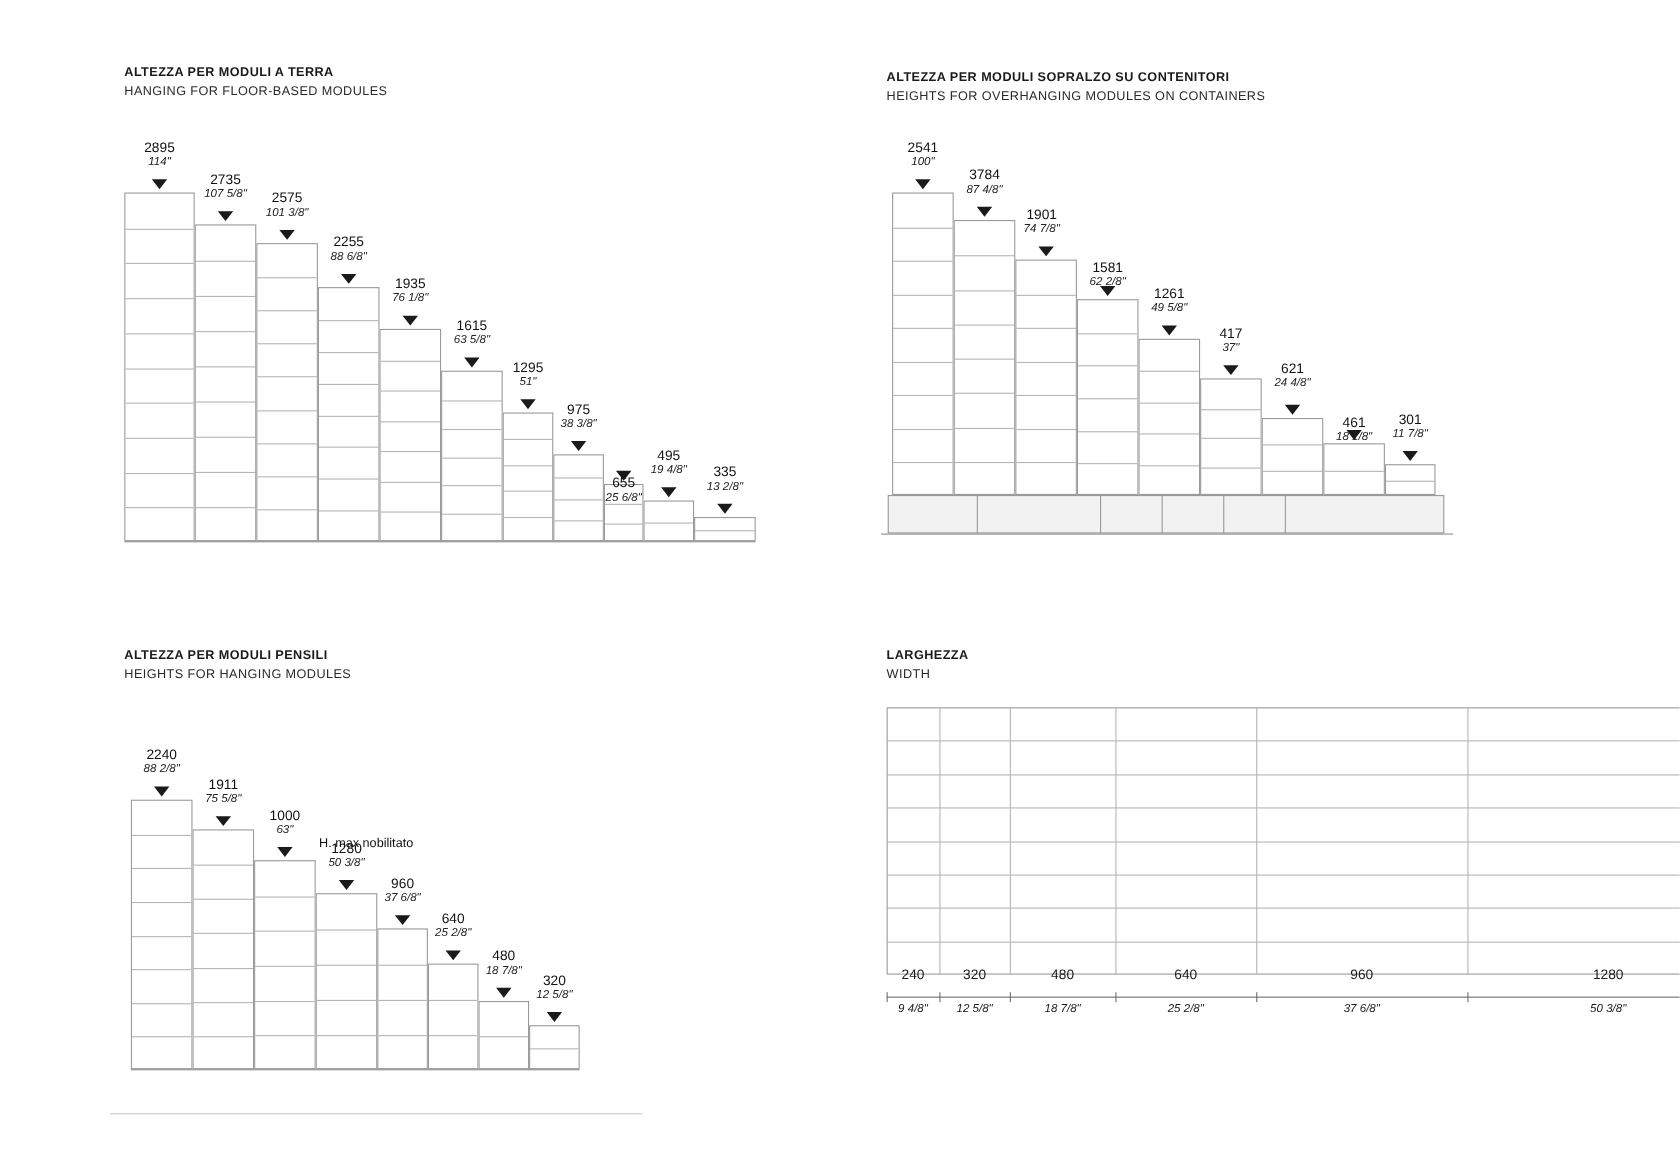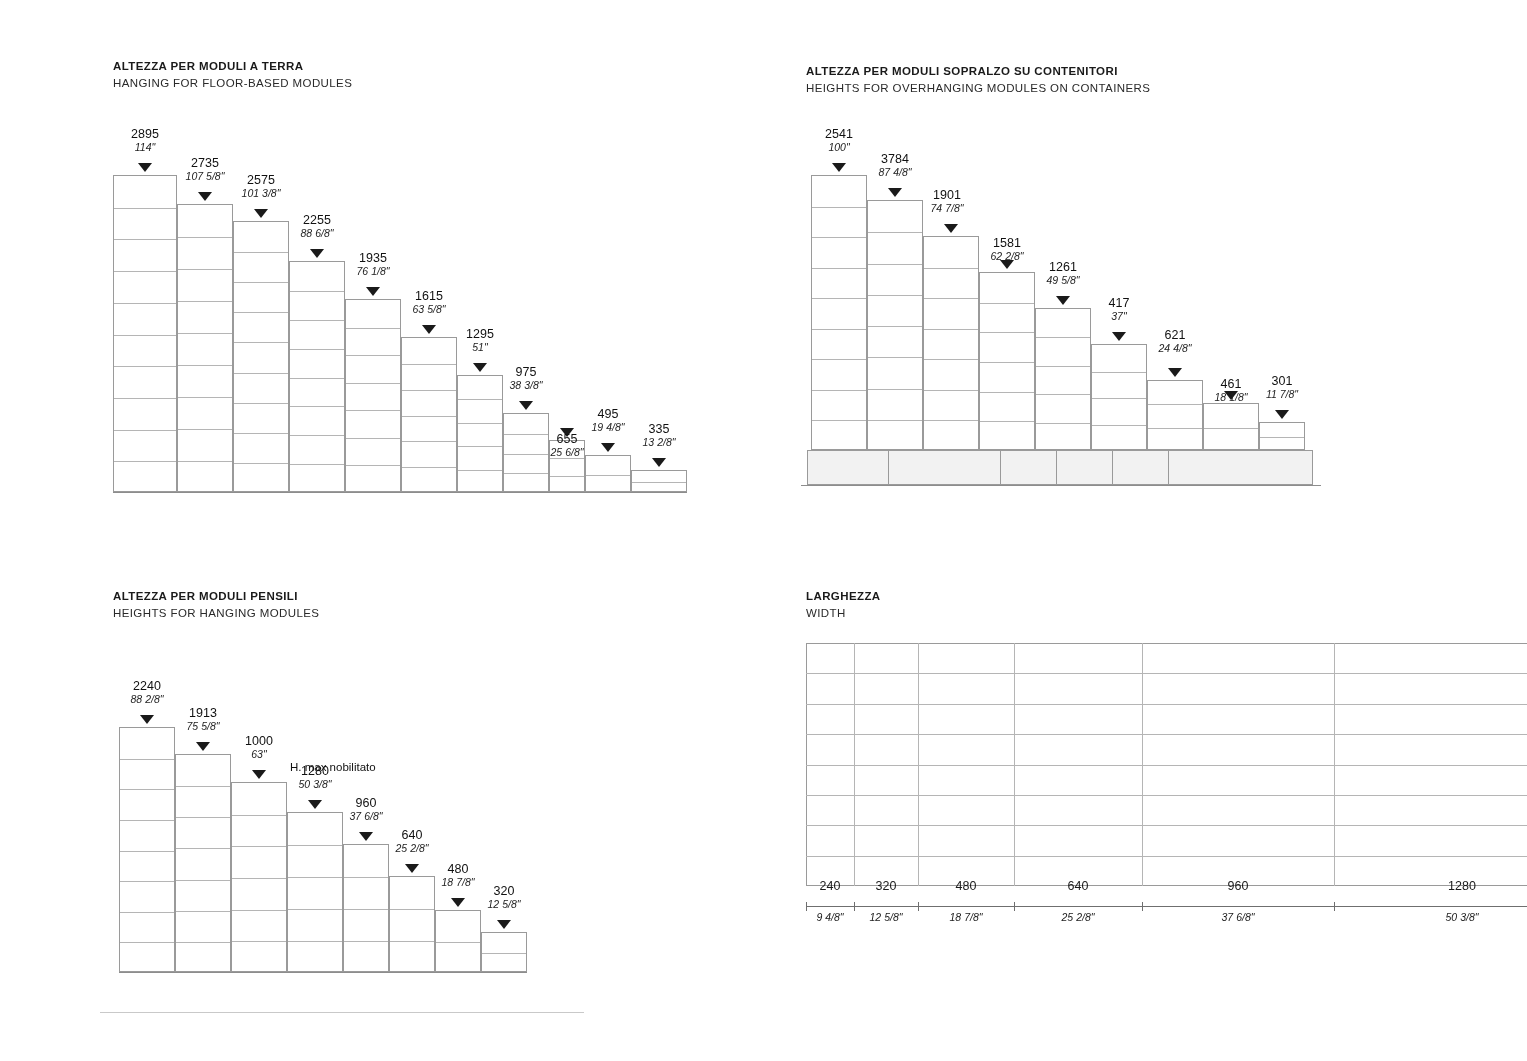--- a/index.html
+++ b/index.html
@@ -305,21 +305,21 @@
     <div class="col" style="left:175px;top:754px;width:56px;height:218px;">
       <div class="shelf" style="top:31px;"></div>
       <div class="shelf" style="top:62px;"></div>
       <div class="shelf" style="top:93px;"></div>
       <div class="shelf" style="top:125px;"></div>
       <div class="shelf" style="top:156px;"></div>
       <div class="shelf" style="top:187px;"></div>
     </div>
     <div class="arrow" style="left:196px;top:742px;"></div>
     <div class="label" style="left:158px;top:706px;width:90px;">
-      <div class="mm">1913</div>
+      <div class="mm">1911</div>
       <div class="in">75 5/8"</div>
     </div>
     <div class="col" style="left:231px;top:782px;width:56px;height:190px;">
       <div class="shelf" style="top:32px;"></div>
       <div class="shelf" style="top:63px;"></div>
       <div class="shelf" style="top:95px;"></div>
       <div class="shelf" style="top:127px;"></div>
       <div class="shelf" style="top:158px;"></div>
     </div>
     <div class="arrow" style="left:252px;top:770px;"></div>

